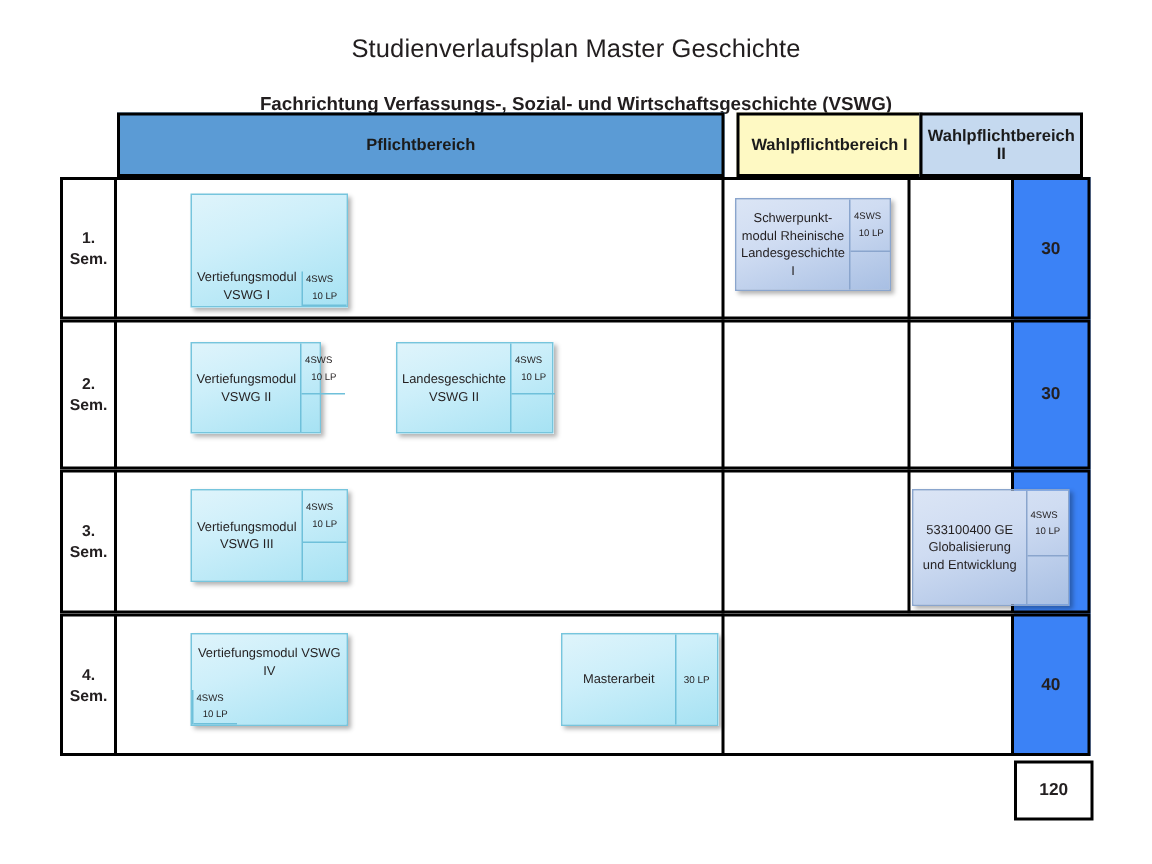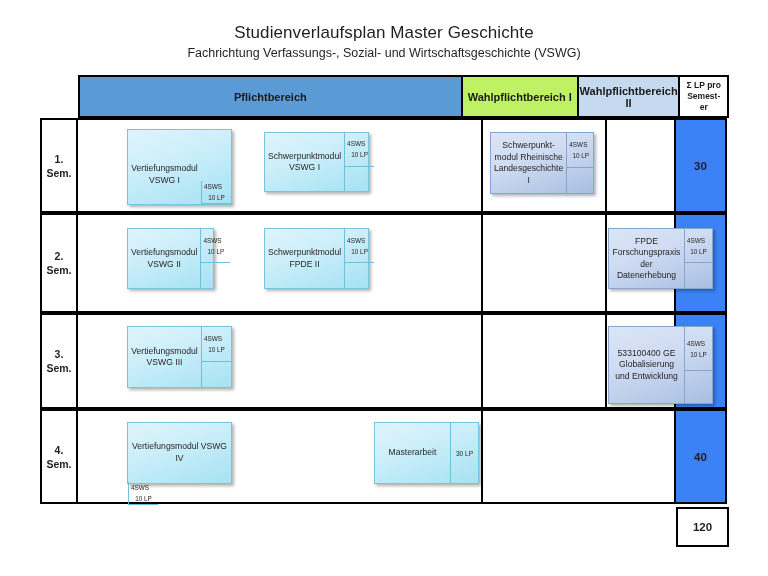--- a/index.html
+++ b/index.html
@@ -26,24 +26,24 @@
   }
   .title-main {
     font-size: 17px;
     font-weight: 400;
     letter-spacing: .1px;
     color: #221e1f;
     line-height: 22px;
   }
   .title-sub {
     font-size: 12.5px;
-    font-weight: 400;
+    font-weight: 700;
     color: #221e1f;
     line-height: 18px;
-    margin-top: 0;
+    margin-top: 16px;
   }
 
   
   .plan {
     position: absolute;
     left: 40px;
     top: 75px;
     width: 689px;
     height: 478px;
   }
@@ -63,21 +63,21 @@
     align-items: center;
     justify-content: center;
     text-align: center;
     font-weight: bold;
     font-size: 11px;
     color: #1b1b1b;
     margin-right: -2px;
   }
   .hdr-cell:last-child { margin-right: 0; }
   .hdr-pflicht  { width: 405px; background: #5b9bd5; }
-  .hdr-wpf1     { width: 124px; background: #bef264; }
+  .hdr-wpf1     { width: 124px; background: #fef9c3; margin-left: 10px; }
   .hdr-wpf2     { width: 109px; background: #c5d9ef; }
   .hdr-sum      { width: 53px;  background: #ffffff; font-size: 8.5px; line-height: 11px; }
   .hdr-sum span { display: block; }
 
   
   .sem-row {
     position: absolute;
     left: 0;
     display: flex;
   }
@@ -141,21 +141,21 @@
     border-color: #8aa5cd;
   }
   .mod-main {
     flex: 1 1 auto;
     display: flex;
     align-items: center;
     justify-content: center;
     text-align: center;
     font-size: 8.6px;
     line-height: 11.5px;
-    padding: 18px 3px;
+    padding: 2px 3px;
   }
   .mod-side {
     flex: 0 0 auto;
     display: flex;
     flex-direction: column;
     box-sizing: border-box;
   }
   .modbox.cyan .mod-side { border-left: 1px solid #6fc0da; }
   .modbox.blue .mod-side { border-left: 1px solid #8aa5cd; }
   .mod-side-top {
@@ -205,27 +205,20 @@
   <div class="title-main">Studienverlaufsplan Master Geschichte</div>
   <div class="title-sub">Fachrichtung Verfassungs-, Sozial- und Wirtschaftsgeschichte (VSWG)</div>
 </div>
 
 <div class="plan">
 
   <div class="hdr-row">
     <div class="hdr-cell hdr-pflicht">Pflichtbereich</div>
     <div class="hdr-cell hdr-wpf1">Wahlpflichtbereich I</div>
     <div class="hdr-cell hdr-wpf2">Wahlpflichtbereich II</div>
-    <div class="hdr-cell hdr-sum">
-      <div>
-        <span>Σ LP pro</span>
-        <span>Semest-</span>
-        <span>er</span>
-      </div>
-    </div>
   </div>
 
   <div class="sem-row" style="top:43px;height:95px;">
     <div class="sem-label">
       <span>1.</span>
       <span>Sem.</span>
     </div>
     <div class="sem-body">
       <div class="col-div" style="left:403px;"></div>
       <div class="col-div" style="left:527px;"></div>
@@ -234,30 +227,20 @@
         <div class="mod-main">Vertiefungsmodul VSWG I</div>
         <div class="mod-side" style="width:30px;">
           <div class="mod-side-top">
             <span class="mod-sws">4SWS</span>
             <span class="mod-lp">10 LP</span>
           </div>
           <div class="mod-side-bot"></div>
         </div>
       </div>
 
-      <div class="modbox cyan" style="left:186px;top:12px;width:105px;height:60px;">
-        <div class="mod-main">Schwerpunktmodul VSWG I</div>
-        <div class="mod-side" style="width:30px;">
-          <div class="mod-side-top">
-            <span class="mod-sws">4SWS</span>
-            <span class="mod-lp">10 LP</span>
-          </div>
-          <div class="mod-side-bot"></div>
-        </div>
-      </div>
 
       <div class="modbox blue" style="left:412px;top:12px;width:104px;height:62px;">
         <div class="mod-main">Schwerpunkt- modul Rheinische Landesgeschichte I</div>
         <div class="mod-side" style="width:28px;">
           <div class="mod-side-top">
             <span class="mod-sws">4SWS</span>
             <span class="mod-lp">10 LP</span>
           </div>
           <div class="mod-side-bot"></div>
         </div>
@@ -280,40 +263,30 @@
         <div class="mod-side" style="width:30px;">
           <div class="mod-side-top">
             <span class="mod-sws">4SWS</span>
             <span class="mod-lp">10 LP</span>
           </div>
           <div class="mod-side-bot"></div>
         </div>
       </div>
 
       <div class="modbox cyan" style="left:186px;top:13px;width:105px;height:61px;">
-        <div class="mod-main">Schwerpunktmodul FPDE II</div>
-        <div class="mod-side" style="width:30px;">
-          <div class="mod-side-top">
-            <span class="mod-sws">4SWS</span>
-            <span class="mod-lp">10 LP</span>
-          </div>
-          <div class="mod-side-bot"></div>
-        </div>
-      </div>
-
-      <div class="modbox blue" style="left:530px;top:13px;width:105px;height:61px;">
-        <div class="mod-main">FPDE Forschungspraxis der Datenerhebung</div>
-        <div class="mod-side" style="width:28px;">
-          <div class="mod-side-top">
-            <span class="mod-sws">4SWS</span>
-            <span class="mod-lp">10 LP</span>
-          </div>
-          <div class="mod-side-bot"></div>
-        </div>
-      </div>
+        <div class="mod-main">Landesgeschichte VSWG II</div>
+        <div class="mod-side" style="width:30px;">
+          <div class="mod-side-top">
+            <span class="mod-sws">4SWS</span>
+            <span class="mod-lp">10 LP</span>
+          </div>
+          <div class="mod-side-bot"></div>
+        </div>
+      </div>
+
     </div>
     <div class="sem-sum">30</div>
   </div>
 
   <div class="sem-row" style="top:238px;height:96px;">
     <div class="sem-label">
       <span>3.</span>
       <span>Sem.</span>
     </div>
     <div class="sem-body">

